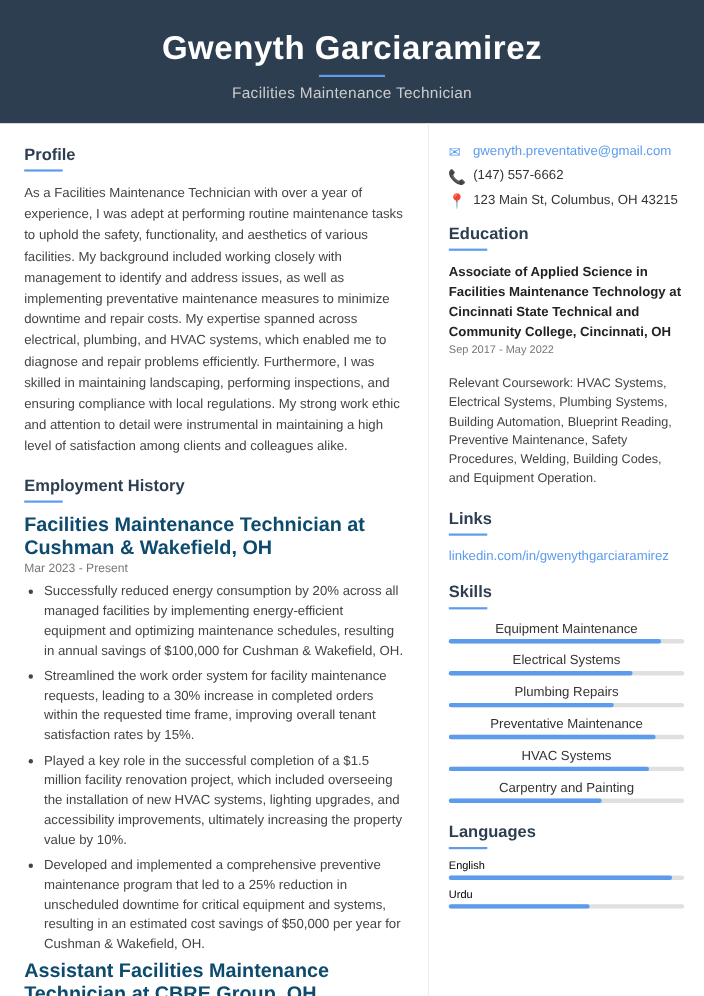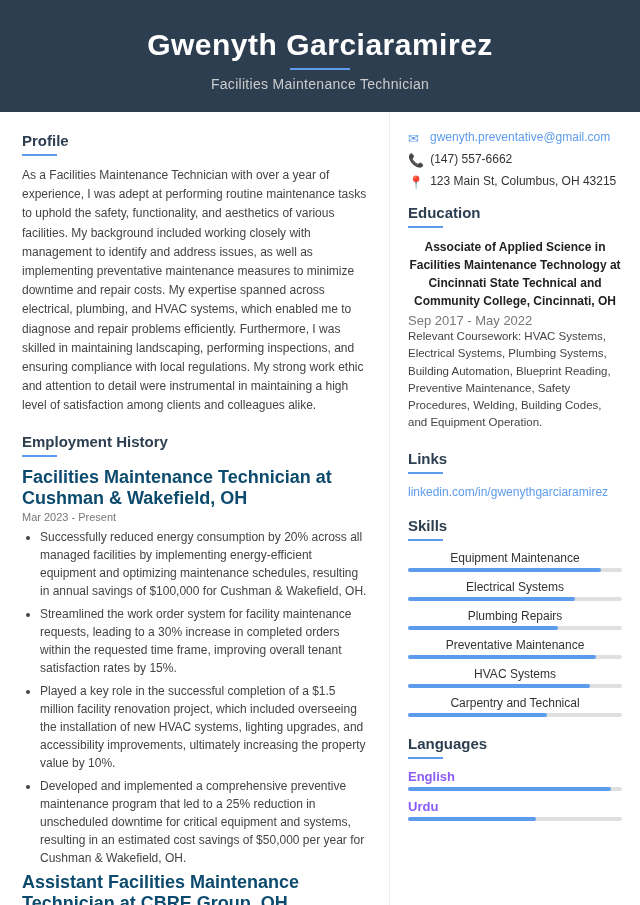--- a/index.html
+++ b/index.html
@@ -106,26 +106,25 @@
     .contact-link {
       color: #5d9cec;
       text-decoration: none;
     }
     .edu-degree {
       font-weight: bold;
       font-size: 12px;
       color: #222;
       line-height: 1.5;
       margin-bottom: 3px;
-      text-align: center;
     }
     .edu-dates {
-      font-size: 13px;
+      font-size: 10px;
       color: #777;
-      margin-bottom: 0;
+      margin-bottom: 17px;
     }
     .edu-coursework {
       font-size: 11.5px;
       color: #444;
       line-height: 1.5;
     }
     .link-item {
       color: #5d9cec;
       font-size: 12px;
       text-decoration: none;
@@ -147,24 +146,23 @@
     }
     .skill-bar-fill {
       height: 4px;
       background: #5d9cec;
       border-radius: 2px;
     }
     .lang-item {
       margin-bottom: 8px;
     }
     .lang-name {
-      font-size: 13px;
-      color: #8b5cf6;
+      font-size: 10px;
+      color: #000000;
       margin-bottom: 3px;
-      font-weight: bold;
     }
     .lang-bar-bg {
       height: 4px;
       background: #e0e0e0;
       border-radius: 2px;
       width: 100%;
     }
     .lang-bar-fill {
       height: 4px;
       background: #5d9cec;
@@ -279,21 +277,21 @@
         <div class="skill-bar-fill" style="width:88%"></div>
       </div>
     </div>
           <div class="skill-item">
       <div class="skill-name">HVAC Systems</div>
       <div class="skill-bar-bg">
         <div class="skill-bar-fill" style="width:85%"></div>
       </div>
     </div>
           <div class="skill-item">
-      <div class="skill-name">Carpentry and Technical</div>
+      <div class="skill-name">Carpentry and Painting</div>
       <div class="skill-bar-bg">
         <div class="skill-bar-fill" style="width:65%"></div>
       </div>
     </div>
         </div>
     </div>
 
     <div class="right-section">
       <div class="section-title">Languages</div>
       <div class="section-divider"></div>

